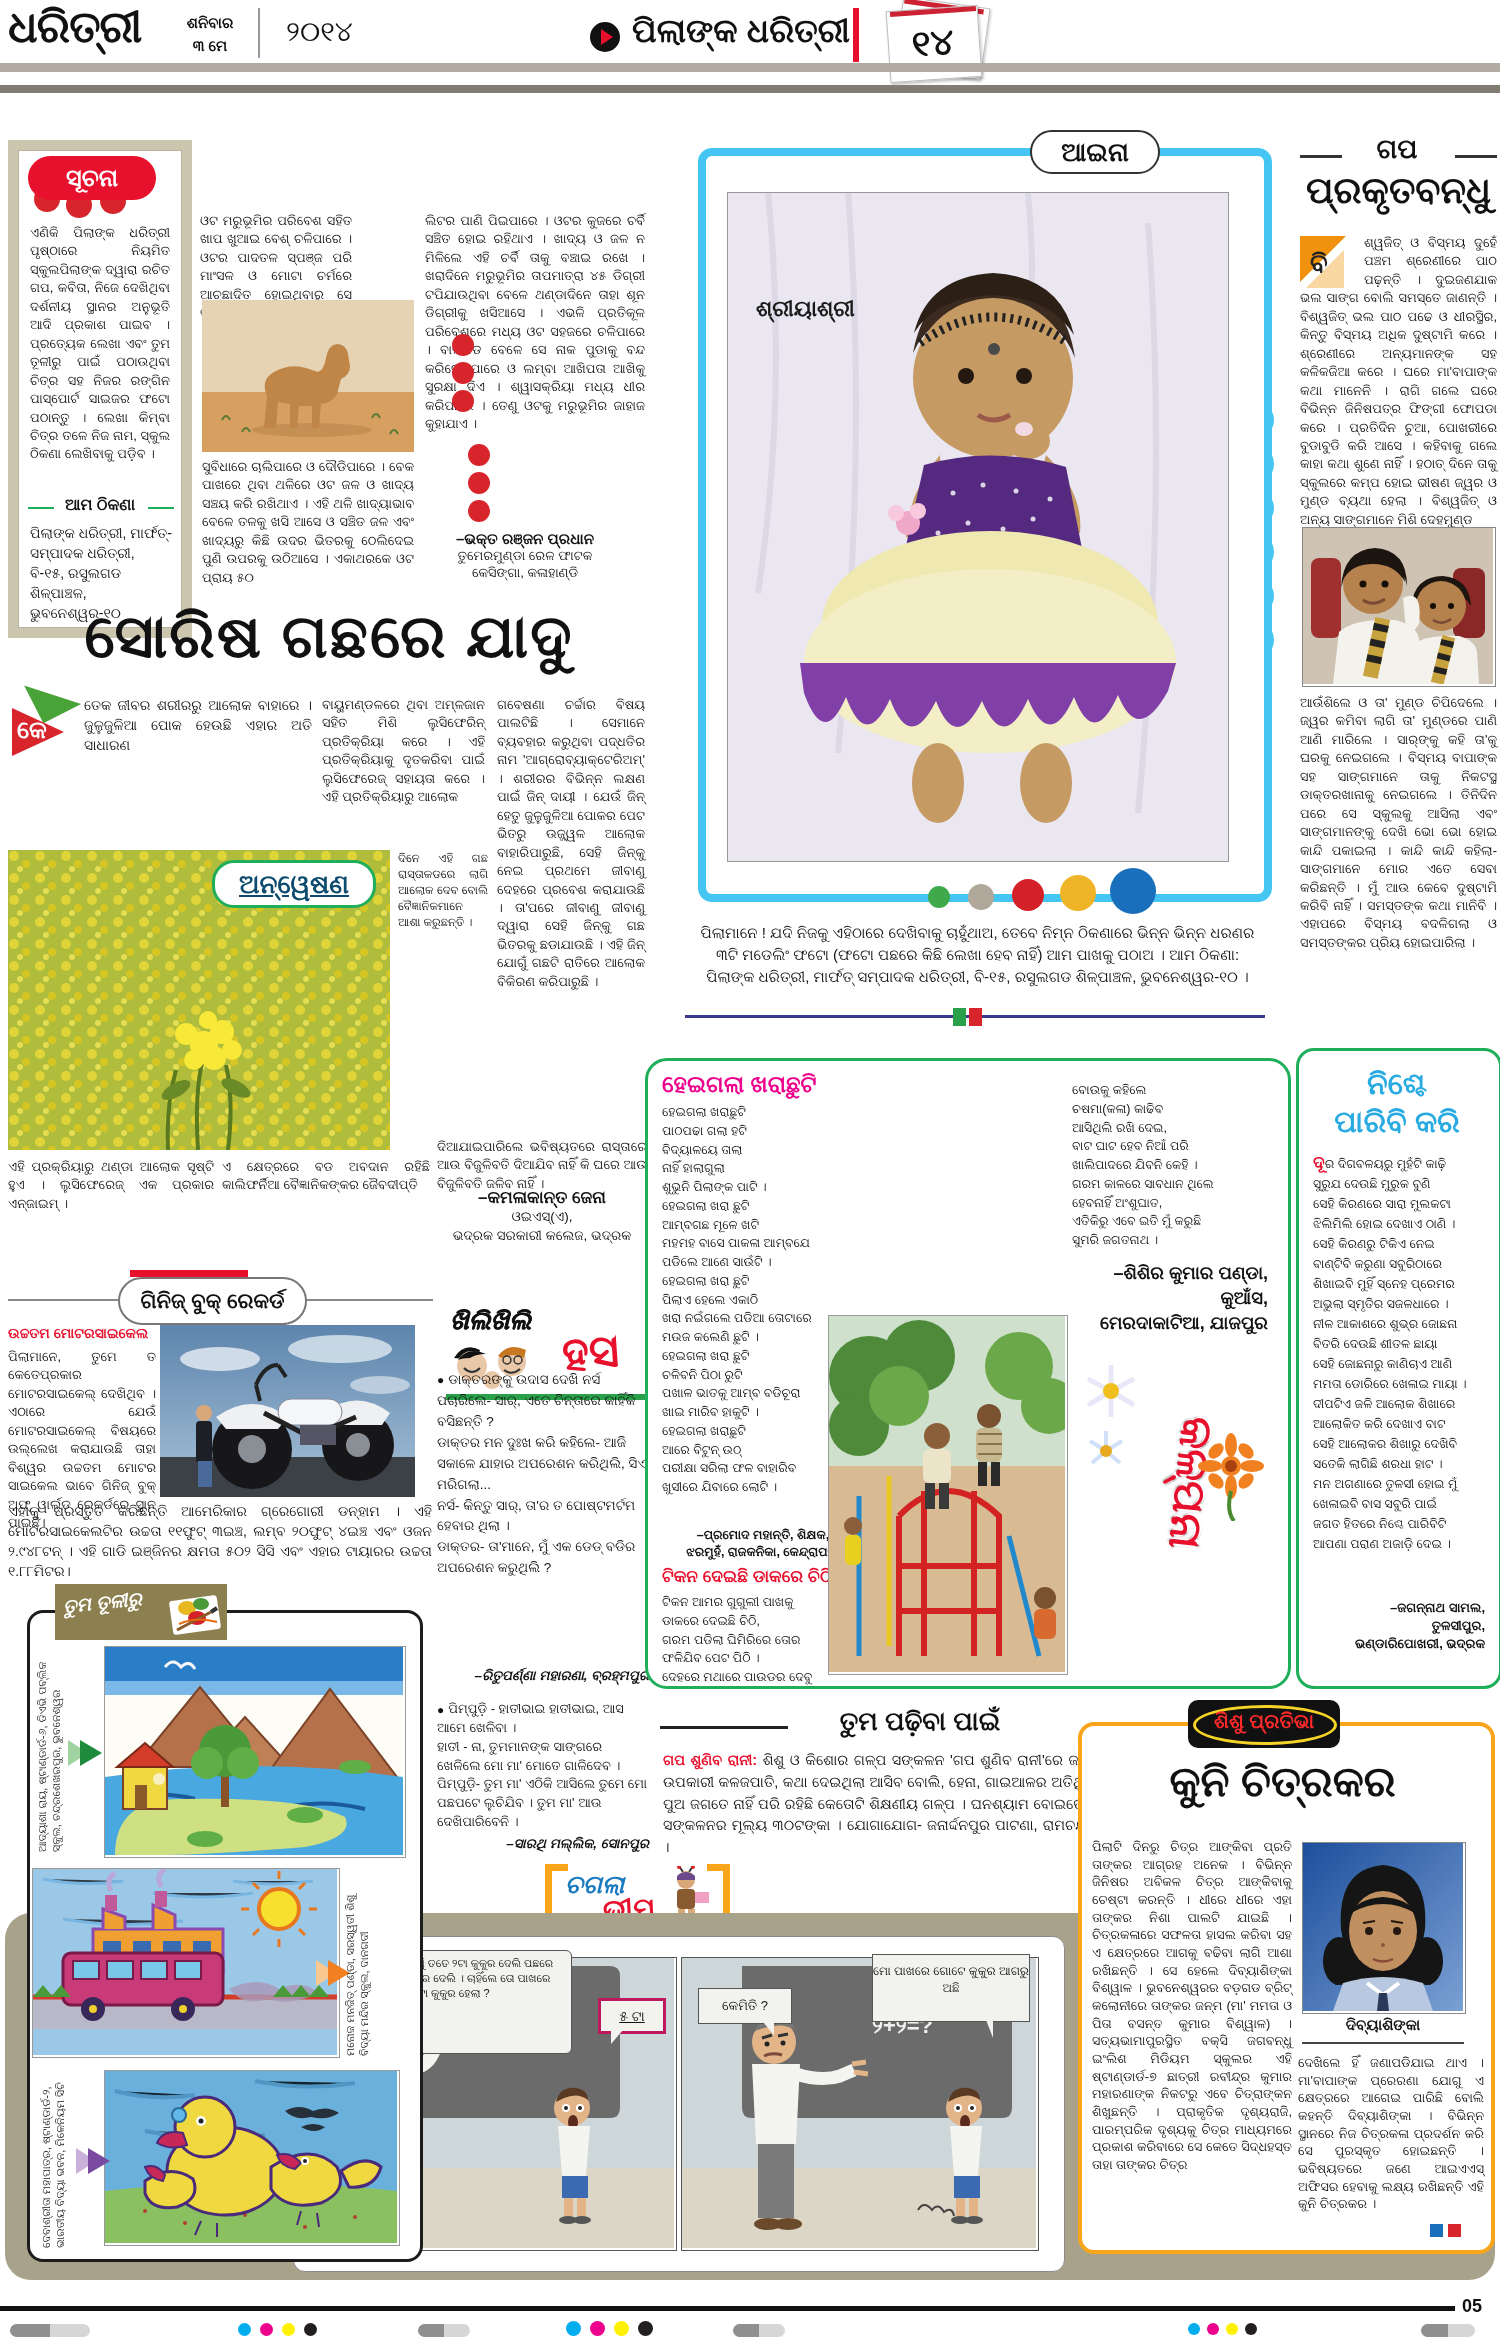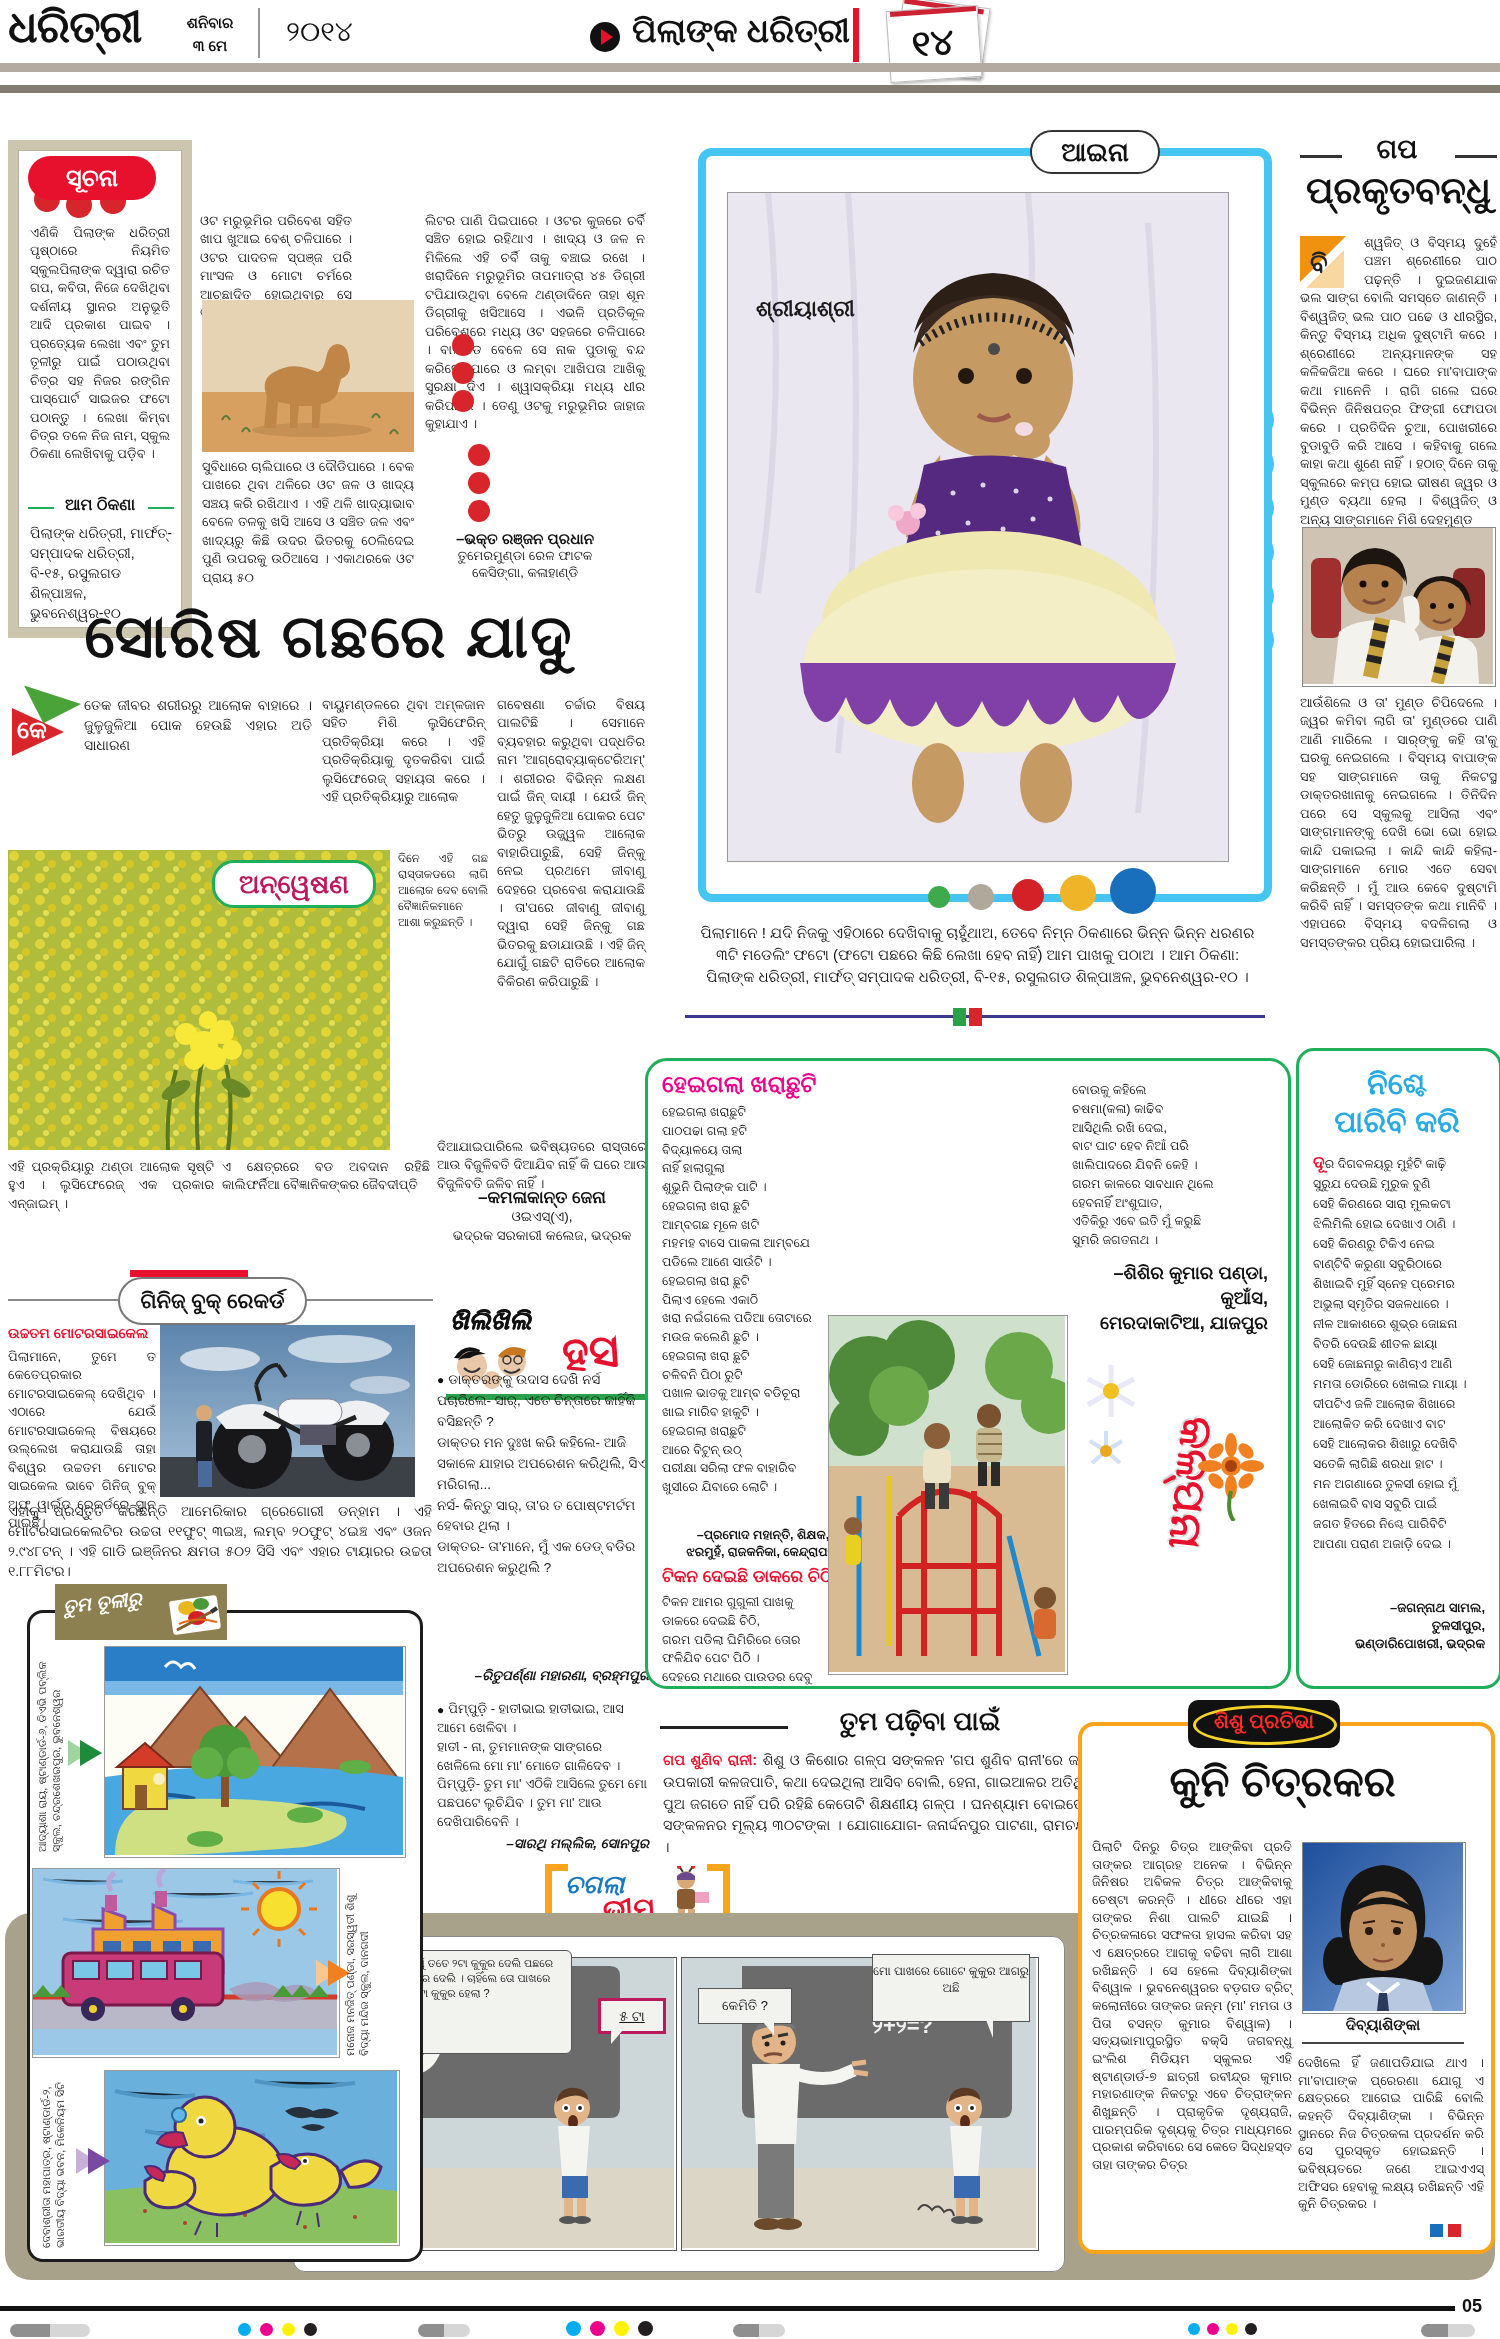--- a/index.html
+++ b/index.html
@@ -236,21 +236,21 @@
           <circle cx="186" cy="210" r="10"></circle>
           <circle cx="224" cy="200" r="10"></circle>
         <circle cx="200" cy="170" r="9"></circle>
       </g>
       <g fill="#6a8a28">
           <ellipse cx="168" cy="240" rx="16" ry="7" transform="rotate(-30 168 240)"></ellipse>
           <ellipse cx="228" cy="238" rx="16" ry="7" transform="rotate(28 228 238)"></ellipse>
         </g>
     </svg>
   </div>
-  <div class="abs c b" style="left:212px;top:860px;width:158px;height:42px;background:#fff;border:3px solid #1fae5a;border-radius:22px;color:#be185d;font-size:26px;line-height:42px;z-index:3;">ଅନ୍ୱେଷଣ</div>
+  <div class="abs c b" style="left:212px;top:860px;width:158px;height:42px;background:#fff;border:3px solid #1fae5a;border-radius:22px;color:#0c4a6e;font-size:26px;line-height:42px;z-index:3;text-decoration:underline;">ଅନ୍ୱେଷଣ</div>
   <div class="abs j" style="left:398px;top:850px;width:90px;height:300px;font-size:11.5px;line-height:1.4;">ଦିନେ ଏହି ଗଛ ରାସ୍ତାକଡରେ ଲାଗି ଆଲୋକ ଦେବ ବୋଲି ବୈଜ୍ଞାନିକମାନେ ଆଶା କରୁଛନ୍ତି ।</div>
   <div class="abs j body-txt" style="left:8px;top:1158px;width:206px;height:88px;">ଏହି ପ୍ରକ୍ରିୟାରୁ ଥଣ୍ଡା ଆଲୋକ ସୃଷ୍ଟି ହୁଏ । ଲୁସିଫେରେଜ୍ ଏକ ପ୍ରକାର ଏନ୍‌ଜାଇମ୍ ।</div>
   <div class="abs j body-txt" style="left:222px;top:1158px;width:208px;height:88px;">ଏ କ୍ଷେତ୍ରରେ ବଡ ଅବଦାନ ରହିଛି କାଲିଫର୍ନିଆ ବୈଜ୍ଞାନିକଙ୍କର ଜୈବଦୀପ୍ତି</div>
   <div class="abs j body-txt" style="left:437px;top:1138px;width:210px;height:46px;">ଦିଆଯାଇପାରିଲେ ଭବିଷ୍ୟତରେ ରାସ୍ତାରେ ଆଉ ବିଜୁଳିବତି ଦିଆଯିବ ନାହିଁ କି ଘରେ ଆଉ ବିଜୁଳିବତି ଜଳିବ ନାହିଁ ।</div>
   <div class="abs c" style="left:437px;top:1188px;width:210px;height:84px;">
     <div class="b" style="font-size:17px;">–କମଳାକାନ୍ତ ଜେନା</div>
     <div class="pre" style="font-size:13.5px;line-height:1.4;">ଓଇଏସ୍(ଏ),
 ଭଦ୍ରକ ସରକାରୀ କଲେଜ, ଭଦ୍ରକ</div>
   </div>
 

